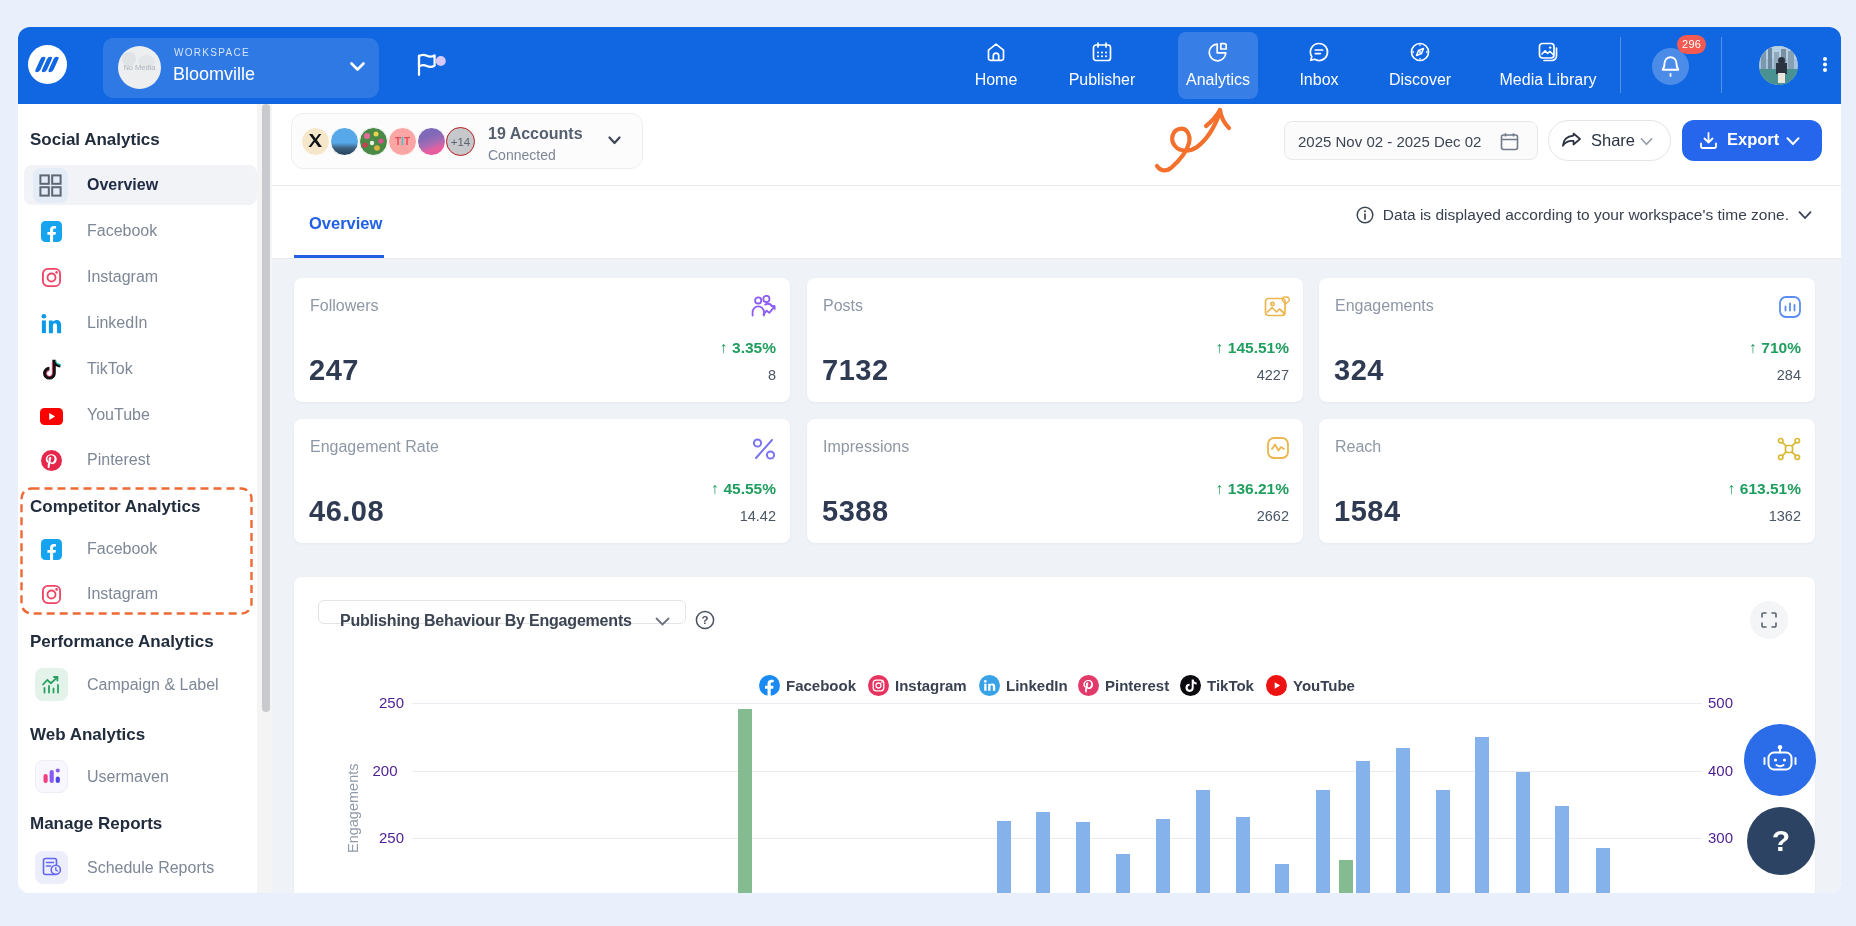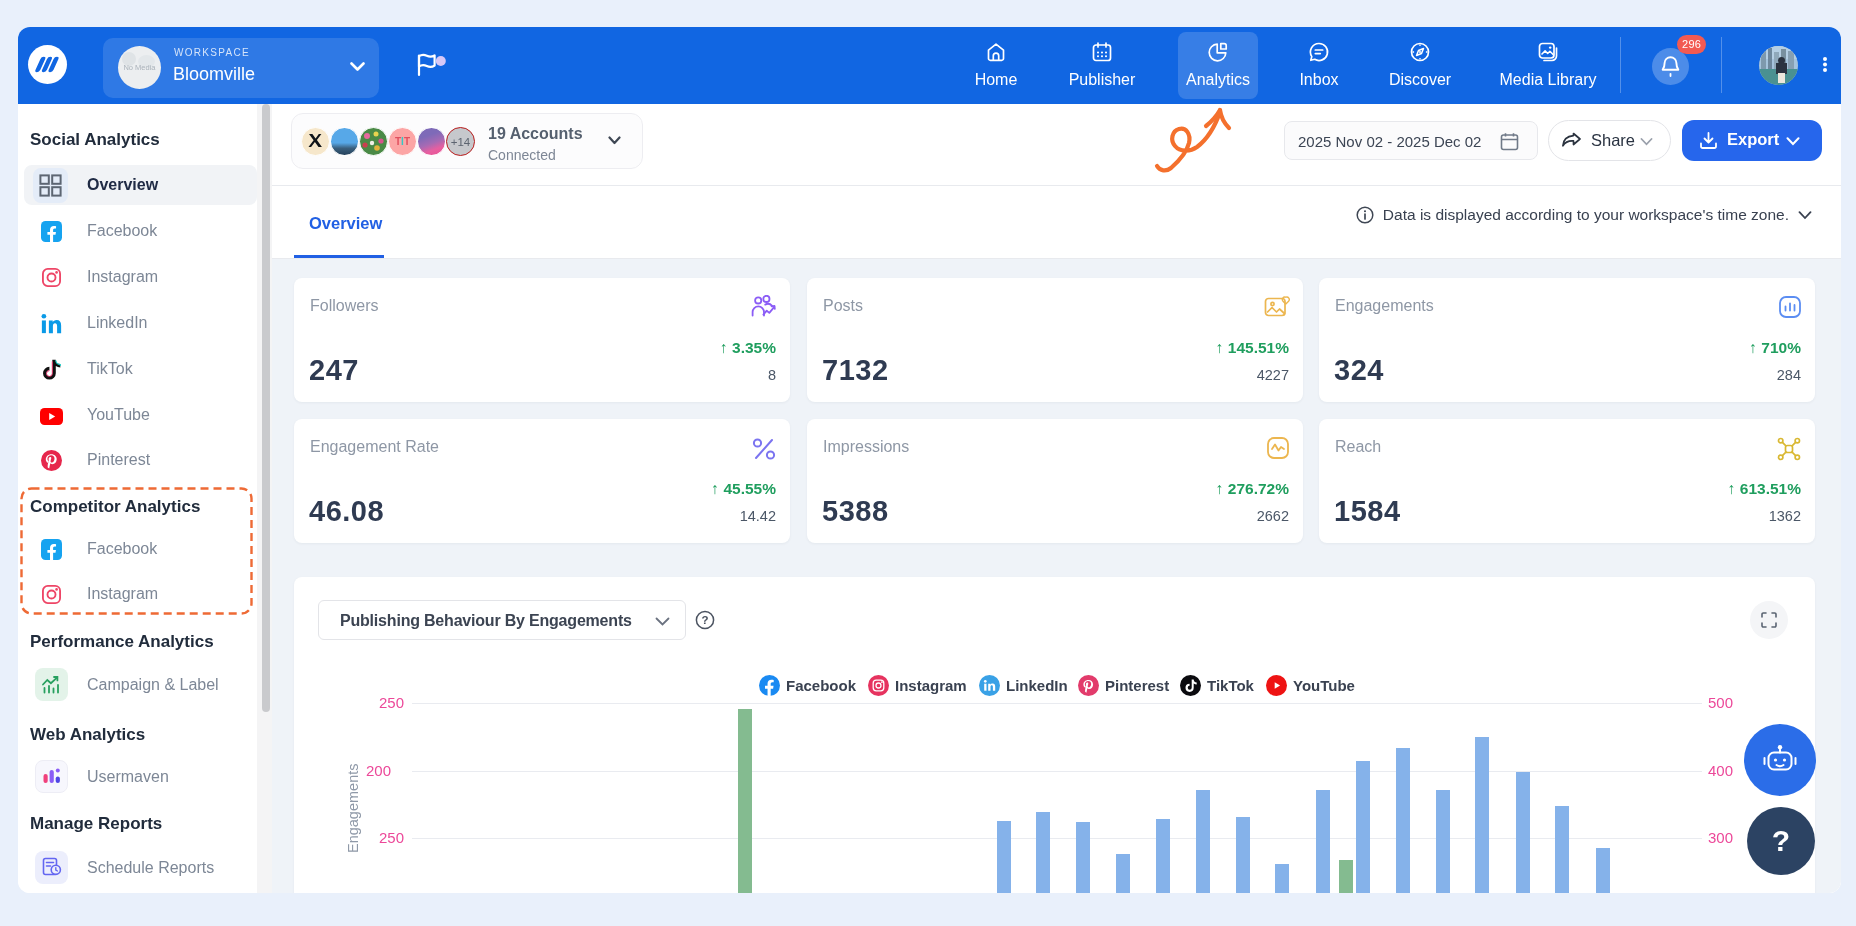--- a/index.html
+++ b/index.html
@@ -12,21 +12,21 @@
 .hdr{font-size:17px;font-weight:bold;color:#212c3c;left:12px}
 .row{left:6px;width:233px;height:40px;border-radius:8px}
 .rowlbl{position:absolute;left:63px;top:50%;transform:translateY(-50%);font-size:16px;color:#7d8796}
 .main{left:254px;top:77px;width:1569px;height:789px;background:#fff}
 .card{background:#fff;border-radius:8px;box-shadow:0 1px 3px rgba(20,30,60,.05)}
 .ctitle{left:16px;top:19px;font-size:16px;color:#8e97a5}
 .cnum{left:15px;top:76px;font-size:29px;font-weight:bold;color:#2f3b52;letter-spacing:.5px}
 .cpct{right:14px;top:61px;font-size:15.5px;font-weight:bold;color:#1f9e5e}
 .csub{right:14px;top:89px;font-size:14.5px;color:#4b5767}
 .gline{height:1px;background:#e9ebf0}
-.ylab{font-size:15px;color:#ec4899}
+.ylab{font-size:15px;color:#4c1d95}
 .leg{font-size:15px;color:#3a4251;font-weight:bold}
 </style></head><body>
 <div class="a app">
 
 <div class="a nav">
 <div class="a" style="left:10px;top:18px;width:39px;height:39px;border-radius:50%;background:#fff">
 <svg class="a" style="left:6px;top:9px" width="27" height="21" viewBox="0 0 27 21">
 <g fill="#1166e2" transform="translate(7.6,0) skewX(-24)">
             <rect x="1" y="2.75" width="4.8" height="15.5" rx="2.4"></rect>
             <rect x="7.6" y="2.75" width="4.8" height="15.5" rx="2.4"></rect>
@@ -376,41 +376,41 @@
       </div>
 <div class="a card" style="left:535px;top:315px;width:496px;height:124px">
 <div class="a ctitle">Impressions</div>
 <div class="a" style="right:13px;top:17px"><svg width="24" height="24" viewBox="0 0 24 24">
             <g fill="none" stroke="#ecb64f" stroke-width="1.8" stroke-linecap="round" stroke-linejoin="round">
               <rect x="2" y="2" width="20" height="20" rx="6"></rect>
               <path d="M6 13 l3-4.5 3.5 6 2.5-3.5 3 2"></path>
             </g>
           </svg></div>
 <div class="a cnum">5388</div>
-<div class="a cpct">↑ 276.72%</div>
+<div class="a cpct">↑ 136.21%</div>
 <div class="a csub">2662</div>
       </div>
 <div class="a card" style="left:1047px;top:315px;width:496px;height:124px">
 <div class="a ctitle">Reach</div>
 <div class="a" style="right:13px;top:17px"><svg width="26" height="26" viewBox="0 0 26 26">
             <g fill="none" stroke="#d9b832" stroke-width="1.7">
               <rect x="9.5" y="9.5" width="7" height="7" rx="2"></rect>
               <path d="M9.9 9.9 L6.2 6.2 M16.1 9.9 l3.7-3.7 M9.9 16.1 l-3.7 3.7 M16.1 16.1 l3.7 3.7"></path>
               <circle cx="4.7" cy="4.7" r="2.2"></circle>
               <circle cx="21.3" cy="4.7" r="2.2"></circle>
               <circle cx="4.7" cy="21.3" r="2.2"></circle>
               <circle cx="21.3" cy="21.3" r="2.2"></circle>
             </g>
           </svg></div>
 <div class="a cnum">1584</div>
 <div class="a cpct">↑ 613.51%</div>
 <div class="a csub">1362</div>
       </div>
 <div class="a card" style="left:22px;top:473px;width:1521px;height:330px">
-<div class="a" style="left:24px;top:23px;width:368px;height:40px;border-radius:6px;border:1px solid #e3e4e8;background:#fff">
+<div class="a" style="left:24px;top:23px;width:368px;height:24px;border-radius:6px;border:1px solid #e3e4e8;background:#fff">
 <div class="a" style="left:21px;top:11px;font-size:16px;font-weight:bold;color:#3c4452;letter-spacing:-.2px">Publishing Behaviour By Engagements</div>
 <svg class="a" style="left:336px;top:16px" width="15" height="10" viewBox="0 0 15 10">
             <path d="M1.5 1.5 L7.5 7.5 L13.5 1.5" fill="none" stroke="#6b7280" stroke-width="1.8" stroke-linecap="round"></path>
           </svg>
         </div>
 <svg class="a" style="left:401px;top:33px" width="20" height="20" viewBox="0 0 20 20">
           <circle cx="10" cy="10" r="8.6" fill="none" stroke="#4a5260" stroke-width="1.5"></circle>
           <text x="10" y="14.2" text-anchor="middle" font-size="11.5" font-weight="bold" fill="#4a5260" font-family="Liberation Sans">?</text>
         </svg>
 <div class="a" style="left:1456px;top:24px;width:38px;height:38px;border-radius:50%;background:#f4f5f7"></div>
@@ -454,21 +454,21 @@
         <div class="a leg" style="left:913px;top:100px">TikTok</div>
 <div class="a" style="left:972px;top:98px;width:21px;height:21px"><svg width="21" height="21" viewBox="0 0 21 21">
             <circle cx="10.5" cy="10.5" r="10.5" fill="#ee1313"></circle>
             <path d="M8.7 7.2 l5.4 3.3 -5.4 3.3 Z" fill="#fff"></path>
           </svg></div>
         <div class="a leg" style="left:999px;top:100px">YouTube</div>
 <div class="a gline" style="left:118px;top:126px;width:1290px"></div>
 <div class="a gline" style="left:118px;top:193.5px;width:1290px"></div>
 <div class="a gline" style="left:118px;top:261px;width:1290px"></div>
 <div class="a ylab" style="left:72px;top:117px;width:38px;text-align:right">250</div>
-<div class="a ylab" style="left:72px;top:185px;width:38px;text-align:left">200</div>
+<div class="a ylab" style="left:72px;top:185px;width:38px;text-align:center">200</div>
 <div class="a ylab" style="left:72px;top:252px;width:38px;text-align:right">250</div>
 <div class="a ylab" style="left:1414px;top:117px">500</div>
 <div class="a ylab" style="left:1414px;top:185px">400</div>
 <div class="a ylab" style="left:1414px;top:252px">300</div>
 <div class="a ylab" style="left:51px;top:276px;transform:rotate(-90deg);transform-origin:left top;font-size:14.5px;color:#8f99a8">Engagements</div>
 <div class="a" style="left:444px;top:132px;width:14px;height:198px;background:#84bb90"></div>
 <div class="a" style="left:703px;top:244px;width:14px;height:86px;background:#85b2ea"></div>
 <div class="a" style="left:742px;top:235px;width:14px;height:95px;background:#85b2ea"></div>
 <div class="a" style="left:782px;top:245px;width:14px;height:85px;background:#85b2ea"></div>
 <div class="a" style="left:822px;top:277px;width:14px;height:53px;background:#85b2ea"></div>

